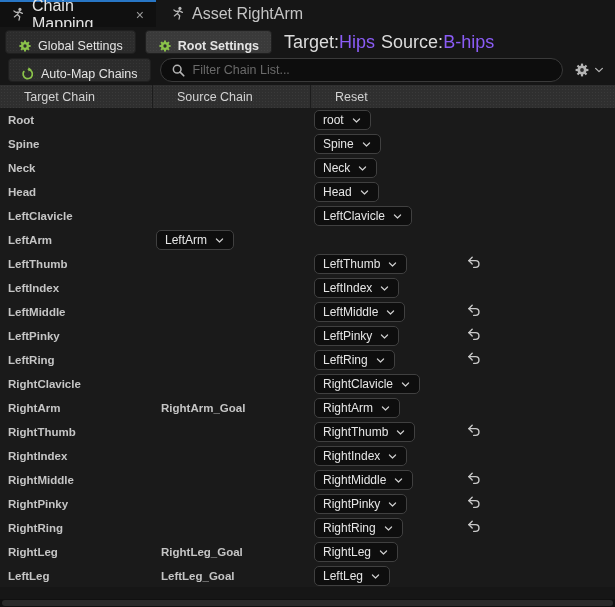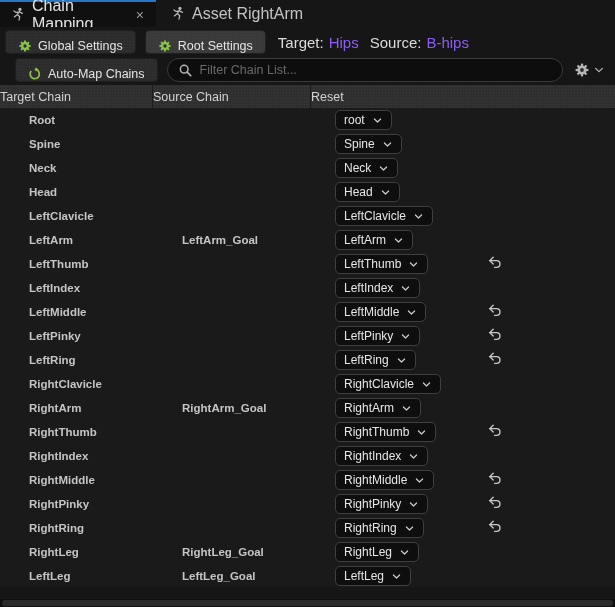--- a/index.html
+++ b/index.html
@@ -49,33 +49,33 @@
   .btn {
     display: inline-flex; align-items: flex-end; gap: 6px;
     height: 24px; padding: 0 12px;
     background-color: #2c2c2c;
     background-image: radial-gradient(rgba(255,255,255,0.045) 1px, transparent 1px);
     background-size: 3px 3px;
     border: 1px solid #1f1f1f; border-radius: 4px;
     color: #e4e4e4; font-size: 12.5px;
     white-space: nowrap;
   }
-  .btn.toggled { background-color: #3a3a3a; }
+  .btn.toggled { background-color: #3a3a3a; font-weight: bold; }
   .green-icon { color: var(--accent-green, #8bc34a); display: inline-flex; }
   .gray-icon { color: #b5b5b5; display: inline-flex; }
 
-  .src-tgt { display: flex; align-items: center; gap: 5px; margin-left: 3px; font-size: 15px; justify-content: space-between; }
+  .src-tgt { display: flex; align-items: center; margin-left: 3px; font-size: 18px; justify-content: space-between; }
   .src-tgt .k { color: #dcdcdc; }
   .src-tgt .v { color: #8b5cf6; margin-right: 6px; }
 
   .toolbar2 {
     height: 28px; flex: 0 0 28px;
     background: #161616;
     display: flex; align-items: center;
-    padding: 0 8px 2px 15px; gap: 9px;
+    padding: 0 8px 2px 8px; gap: 9px;
   }
   .searchbox {
     flex: 1; height: 24px;
     display: flex; align-items: center; gap: 7px;
     background: #0d0d0d;
     border: 1px solid #3a3a3a; border-radius: 12px;
     padding: 0 10px;
   }
   .searchbox input {
     flex: 1; background: transparent; border: none; outline: none;
@@ -89,32 +89,31 @@
   .thead {
     height: 23px; flex: 0 0 23px;
     display: grid; grid-template-columns: 153px 158px 149px 1fr;
     background-color: #2f2f2f;
     background-image: radial-gradient(rgba(255,255,255,0.05) 1px, transparent 1px);
     background-size: 3px 3px;
     align-items: center;
   }
   .th {
     color: #d2d2d2; font-size: 12.5px;
-    padding-left: 0; height: 100%;
+    padding-left: 24px; height: 100%;
     display: flex; align-items: center;
     border-right: 1px solid #1d1d1d;
   }
   .th:last-child { border-right: none; }
 
   .tbody { background: #1a1a1a; flex: 1 1 auto; overflow: hidden; }
   .trow {
     height: 24px;
     display: grid; grid-template-columns: 153px 158px 149px 1fr;
     align-items: center;
-    margin-left: 21px;
   }
   .cell-target, .cell-goal {
     padding-left: 8px; font-weight: bold; font-size: 11.5px; color: #c5c5c5;
     white-space: nowrap; overflow: hidden;
   }
   .cell-source { padding-left: 3px; }
   .dropdown {
     display: inline-flex; align-items: center; gap: 7px;
     height: 20px; padding: 0 8px;
     background: #0e0e0e;
@@ -362,21 +361,20 @@
         <span class="reset-btn" style="visibility: hidden;">
           <svg width="15" height="15" viewBox="0 0 16 16">
               <use href="#ico-undo"></use>
             </svg>
         </span>
       </div>
     </div>
 
     <div class="trow">
       <div class="cell-target">LeftArm</div>
-      <div class="cell-goal">LeftArm_Goal</div>
       <div class="cell-source">
         <span class="dropdown">
           <span class="dd-value">LeftArm</span>
           <span class="dd-chev">
             <svg width="11" height="11" viewBox="0 0 16 16">
                 <use href="#ico-chevron"></use>
               </svg>
           </span>
         </span>
       </div>

